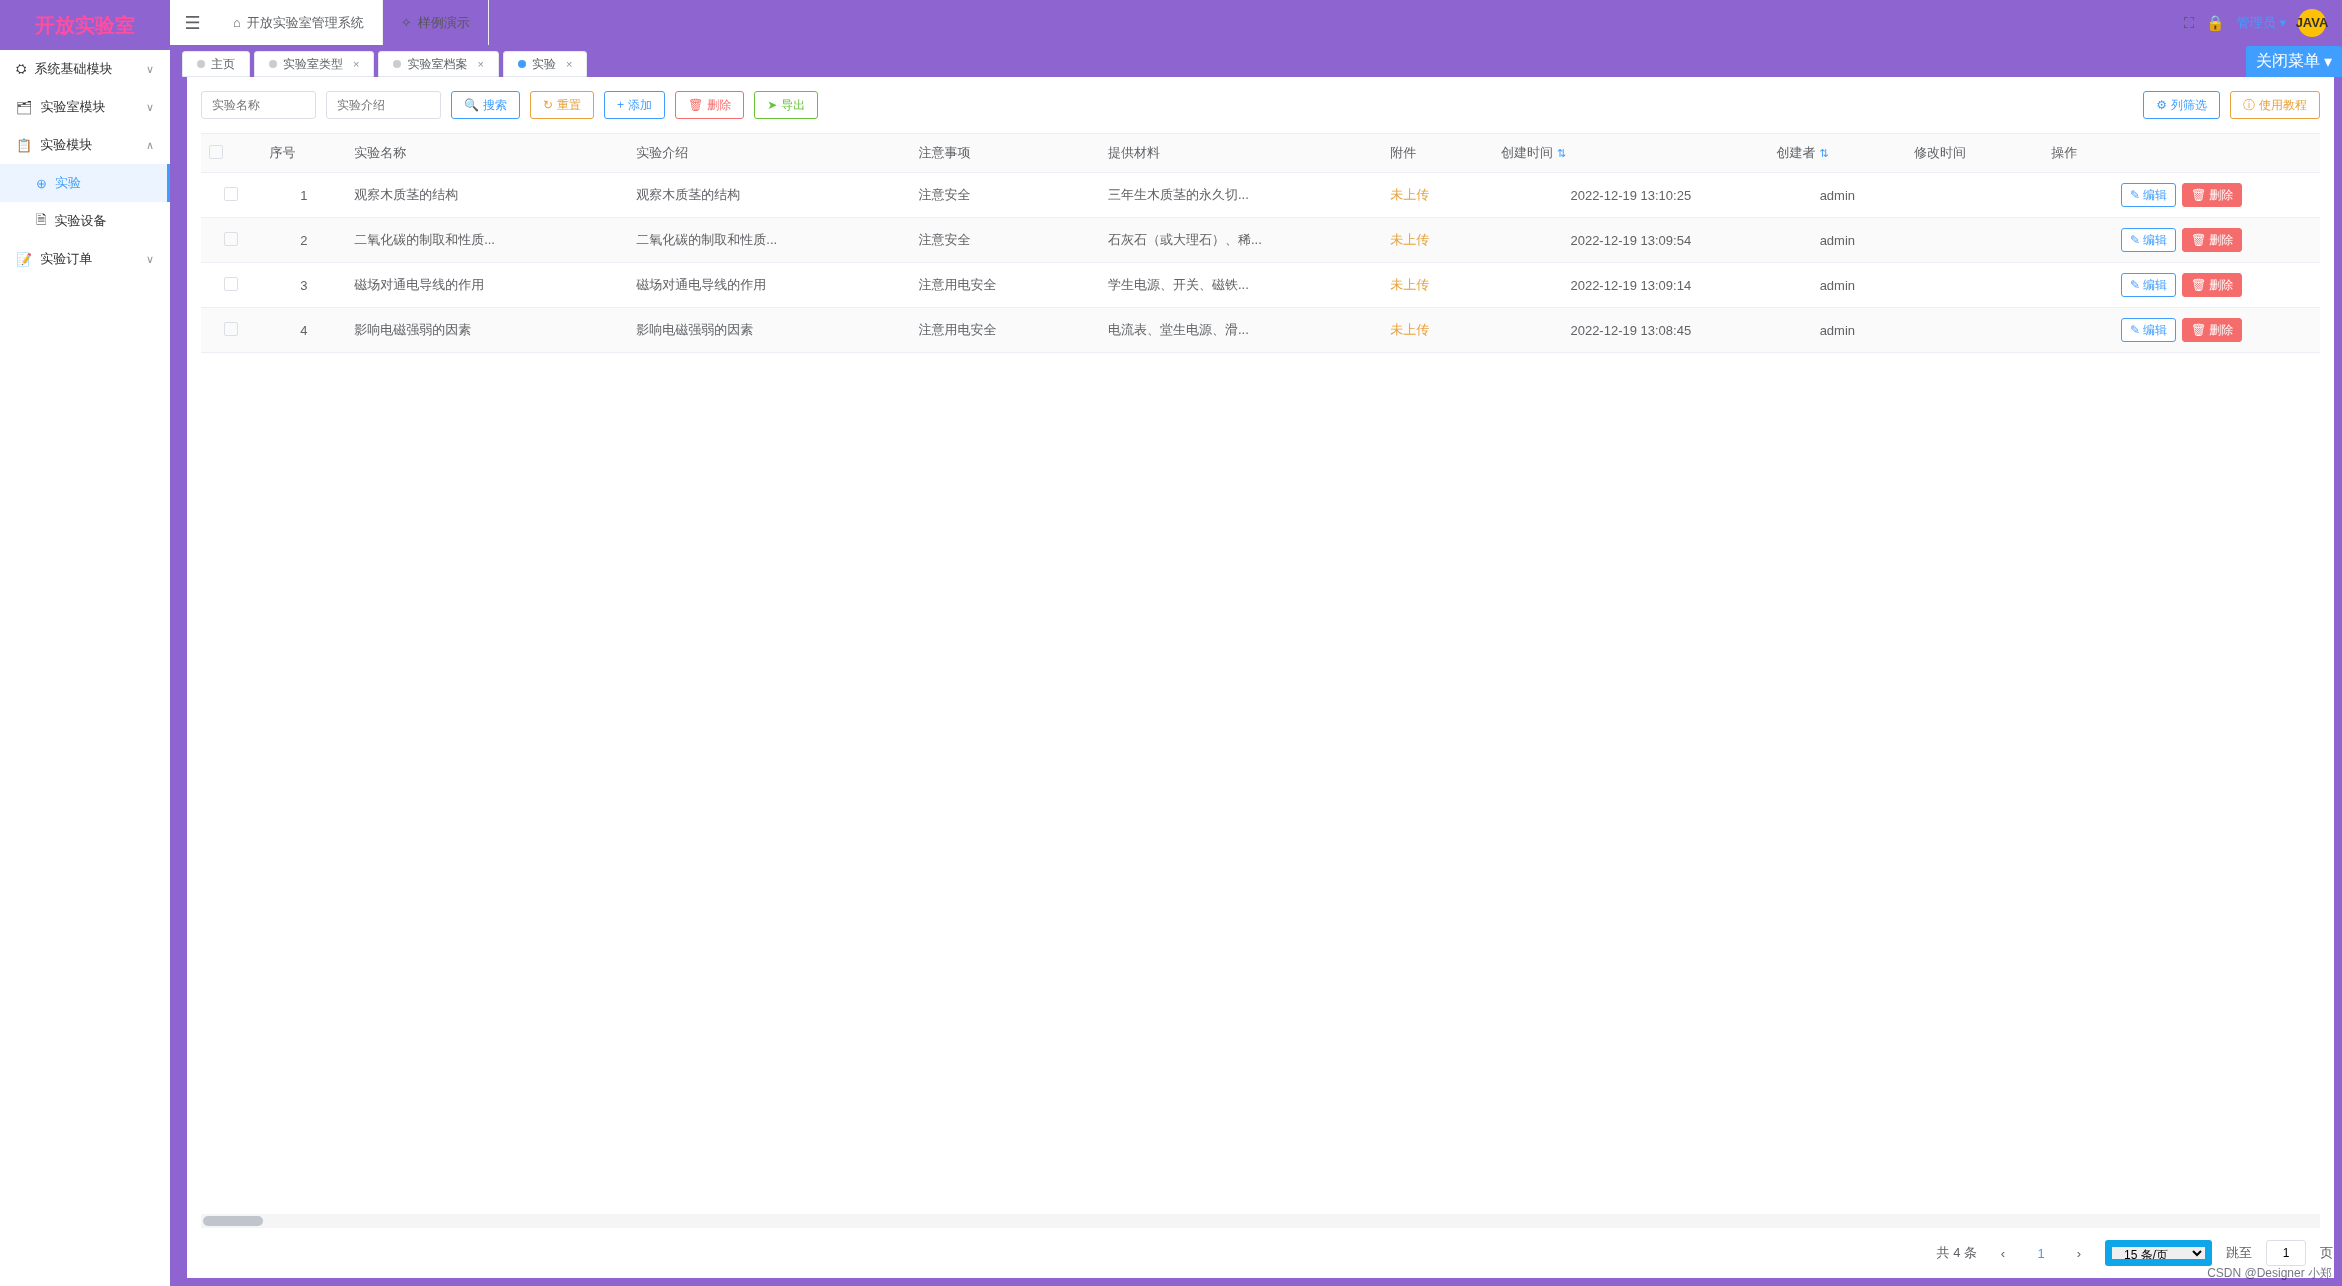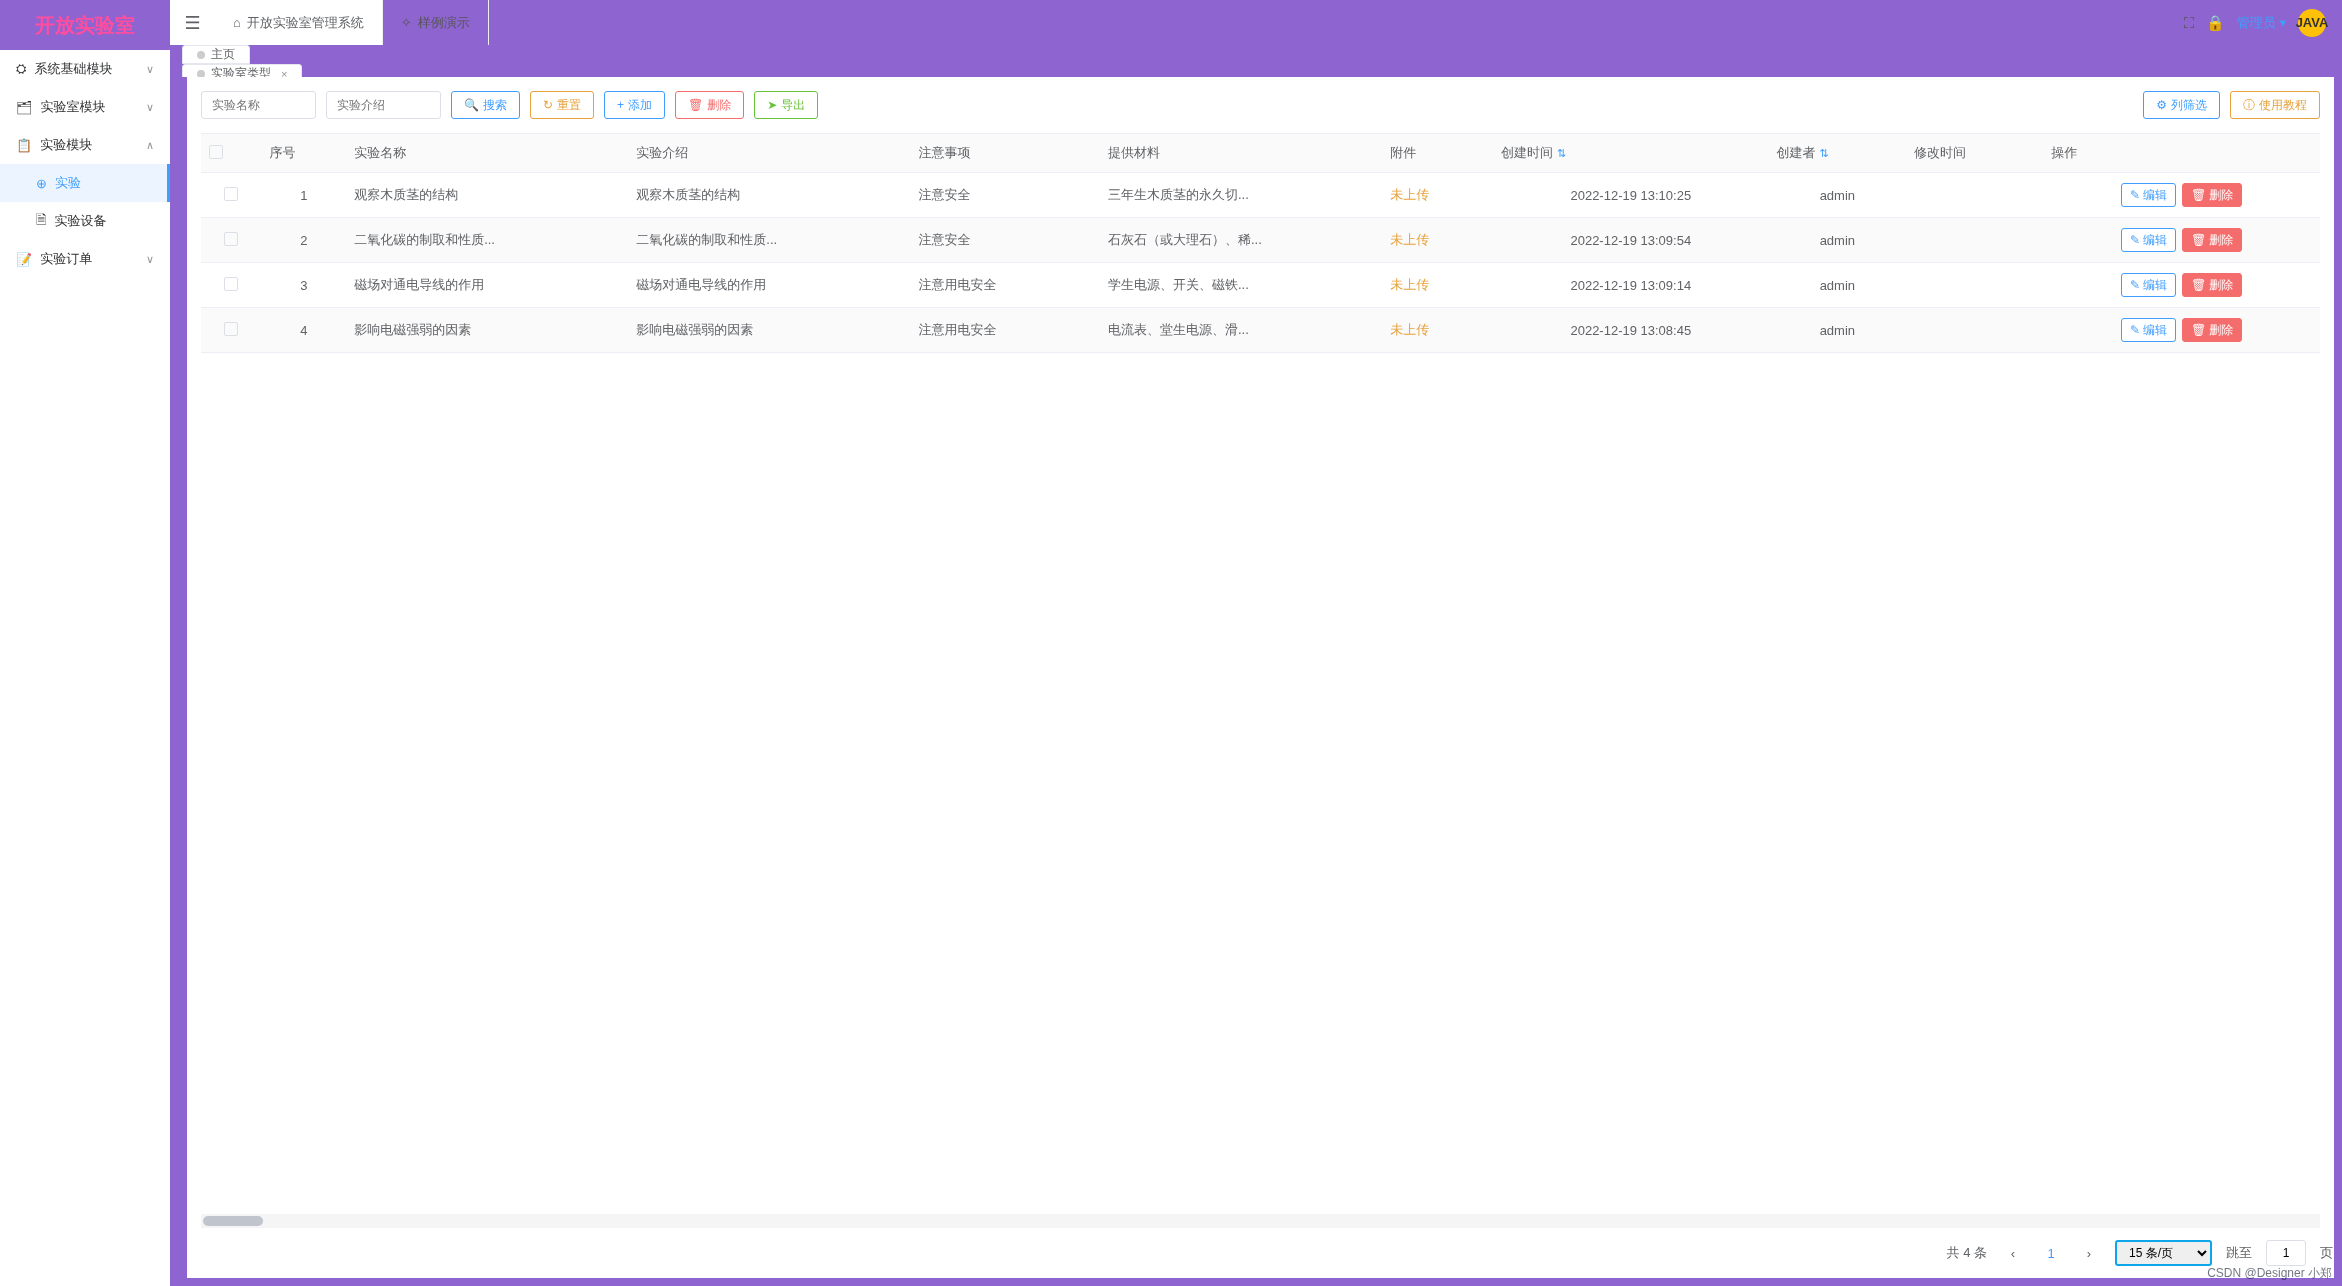--- a/index.html
+++ b/index.html
@@ -25,21 +25,21 @@
     .menu-toggle { width: 45px; height: 45px; background: #fff; display: flex; align-items: center; justify-content: center; cursor: pointer; font-size: 18px; color: #606266; }
     .header-tab { height: 45px; padding: 0 18px; background: #fff; display: flex; align-items: center; gap: 6px; cursor: pointer; font-size: 13px; color: #606266; border-right: 1px solid #eee; }
     .header-tab.secondary { background: transparent; color: #555; }
     .header-spacer { flex: 1; }
     .header-icons { display: flex; align-items: center; gap: 12px; padding-right: 16px; }
     .header-icon { color: #555; cursor: pointer; font-size: 15px; }
     .user-link { color: #409eff; font-size: 13px; cursor: pointer; }
     .avatar { width: 28px; height: 28px; border-radius: 50%; background: #ffc107; display: flex; align-items: center; justify-content: center; font-size: 13px; font-weight: bold; color: #333; }
     
     
-    .tabs-row { display: flex; align-items: flex-start; background: #8e64d0; height: 32px; padding-left: 12px; gap: 0; flex-direction: column; }
+    .tabs-row { display: flex; align-items: flex-end; background: #8e64d0; height: 32px; padding-left: 12px; gap: 0; }
     .tab { display: flex; align-items: center; gap: 6px; padding: 0 14px; height: 26px; background: #fff; border: 1px solid #e4e7ed; border-radius: 3px 3px 0 0; margin-right: 4px; cursor: pointer; font-size: 12px; color: #606266; }
     .tab .dot { width: 8px; height: 8px; border-radius: 50%; background: #ccc; }
     .tab.active .dot { background: #409eff; }
     .tab .close { font-size: 11px; color: #909399; margin-left: 4px; }
     .close-all { margin-left: auto; background: #409eff; color: #fff; padding: 5px 10px; font-size: 16px; cursor: pointer; display: flex; align-items: center; gap: 4px; border-radius: 3px 3px 0 0; }
     
     
     .content { flex: 1; background: #8e64d0; padding: 0 8px 8px; display: flex; flex-direction: column; overflow: hidden; }
     .panel { background: #fff; flex: 1; display: flex; flex-direction: column; overflow: hidden; margin-left: 9px; }
     
@@ -67,21 +67,21 @@
     .action-btns { display: flex; gap: 6px; justify-content: center; }
     .btn-sm { height: 24px; padding: 0 8px; font-size: 12px; border-radius: 3px; cursor: pointer; display: inline-flex; align-items: center; gap: 3px; }
     .center { text-align: center; }
     
     
     .scrollbar { height: 14px; background: #f5f5f5; position: relative; margin: 0 14px; }
     .scrollbar-thumb { position: absolute; left: 2px; top: 2px; width: 60px; height: 10px; background: #c0c4cc; border-radius: 5px; }
     .pagination { display: flex; align-items: center; justify-content: flex-end; padding: 12px 1px; gap: 14px; font-size: 13px; }
     .page-btn { width: 24px; height: 24px; display: flex; align-items: center; justify-content: center; cursor: pointer; color: #606266; border-radius: 2px; }
     .page-btn.active { color: #409eff; }
-    .page-select { height: 26px; border: 2px solid #0ea5e9; border-radius: 3px; padding: 0 20px 0 8px; font-size: 12px; }
+    .page-select { height: 26px; border: 7px solid #0ea5e9; border-radius: 3px; padding: 0 20px 0 8px; font-size: 12px; }
     .page-input { width: 40px; height: 26px; border: 1px solid #dcdfe6; border-radius: 3px; text-align: center; font-size: 12px; }
     
     .watermark { position: fixed; bottom: 4px; right: 10px; font-size: 12px; color: #0f172a; opacity: 0.6; }
   </style>
 </head>
 <body>
 
 <div class="app">
 
   <div class="sidebar">

